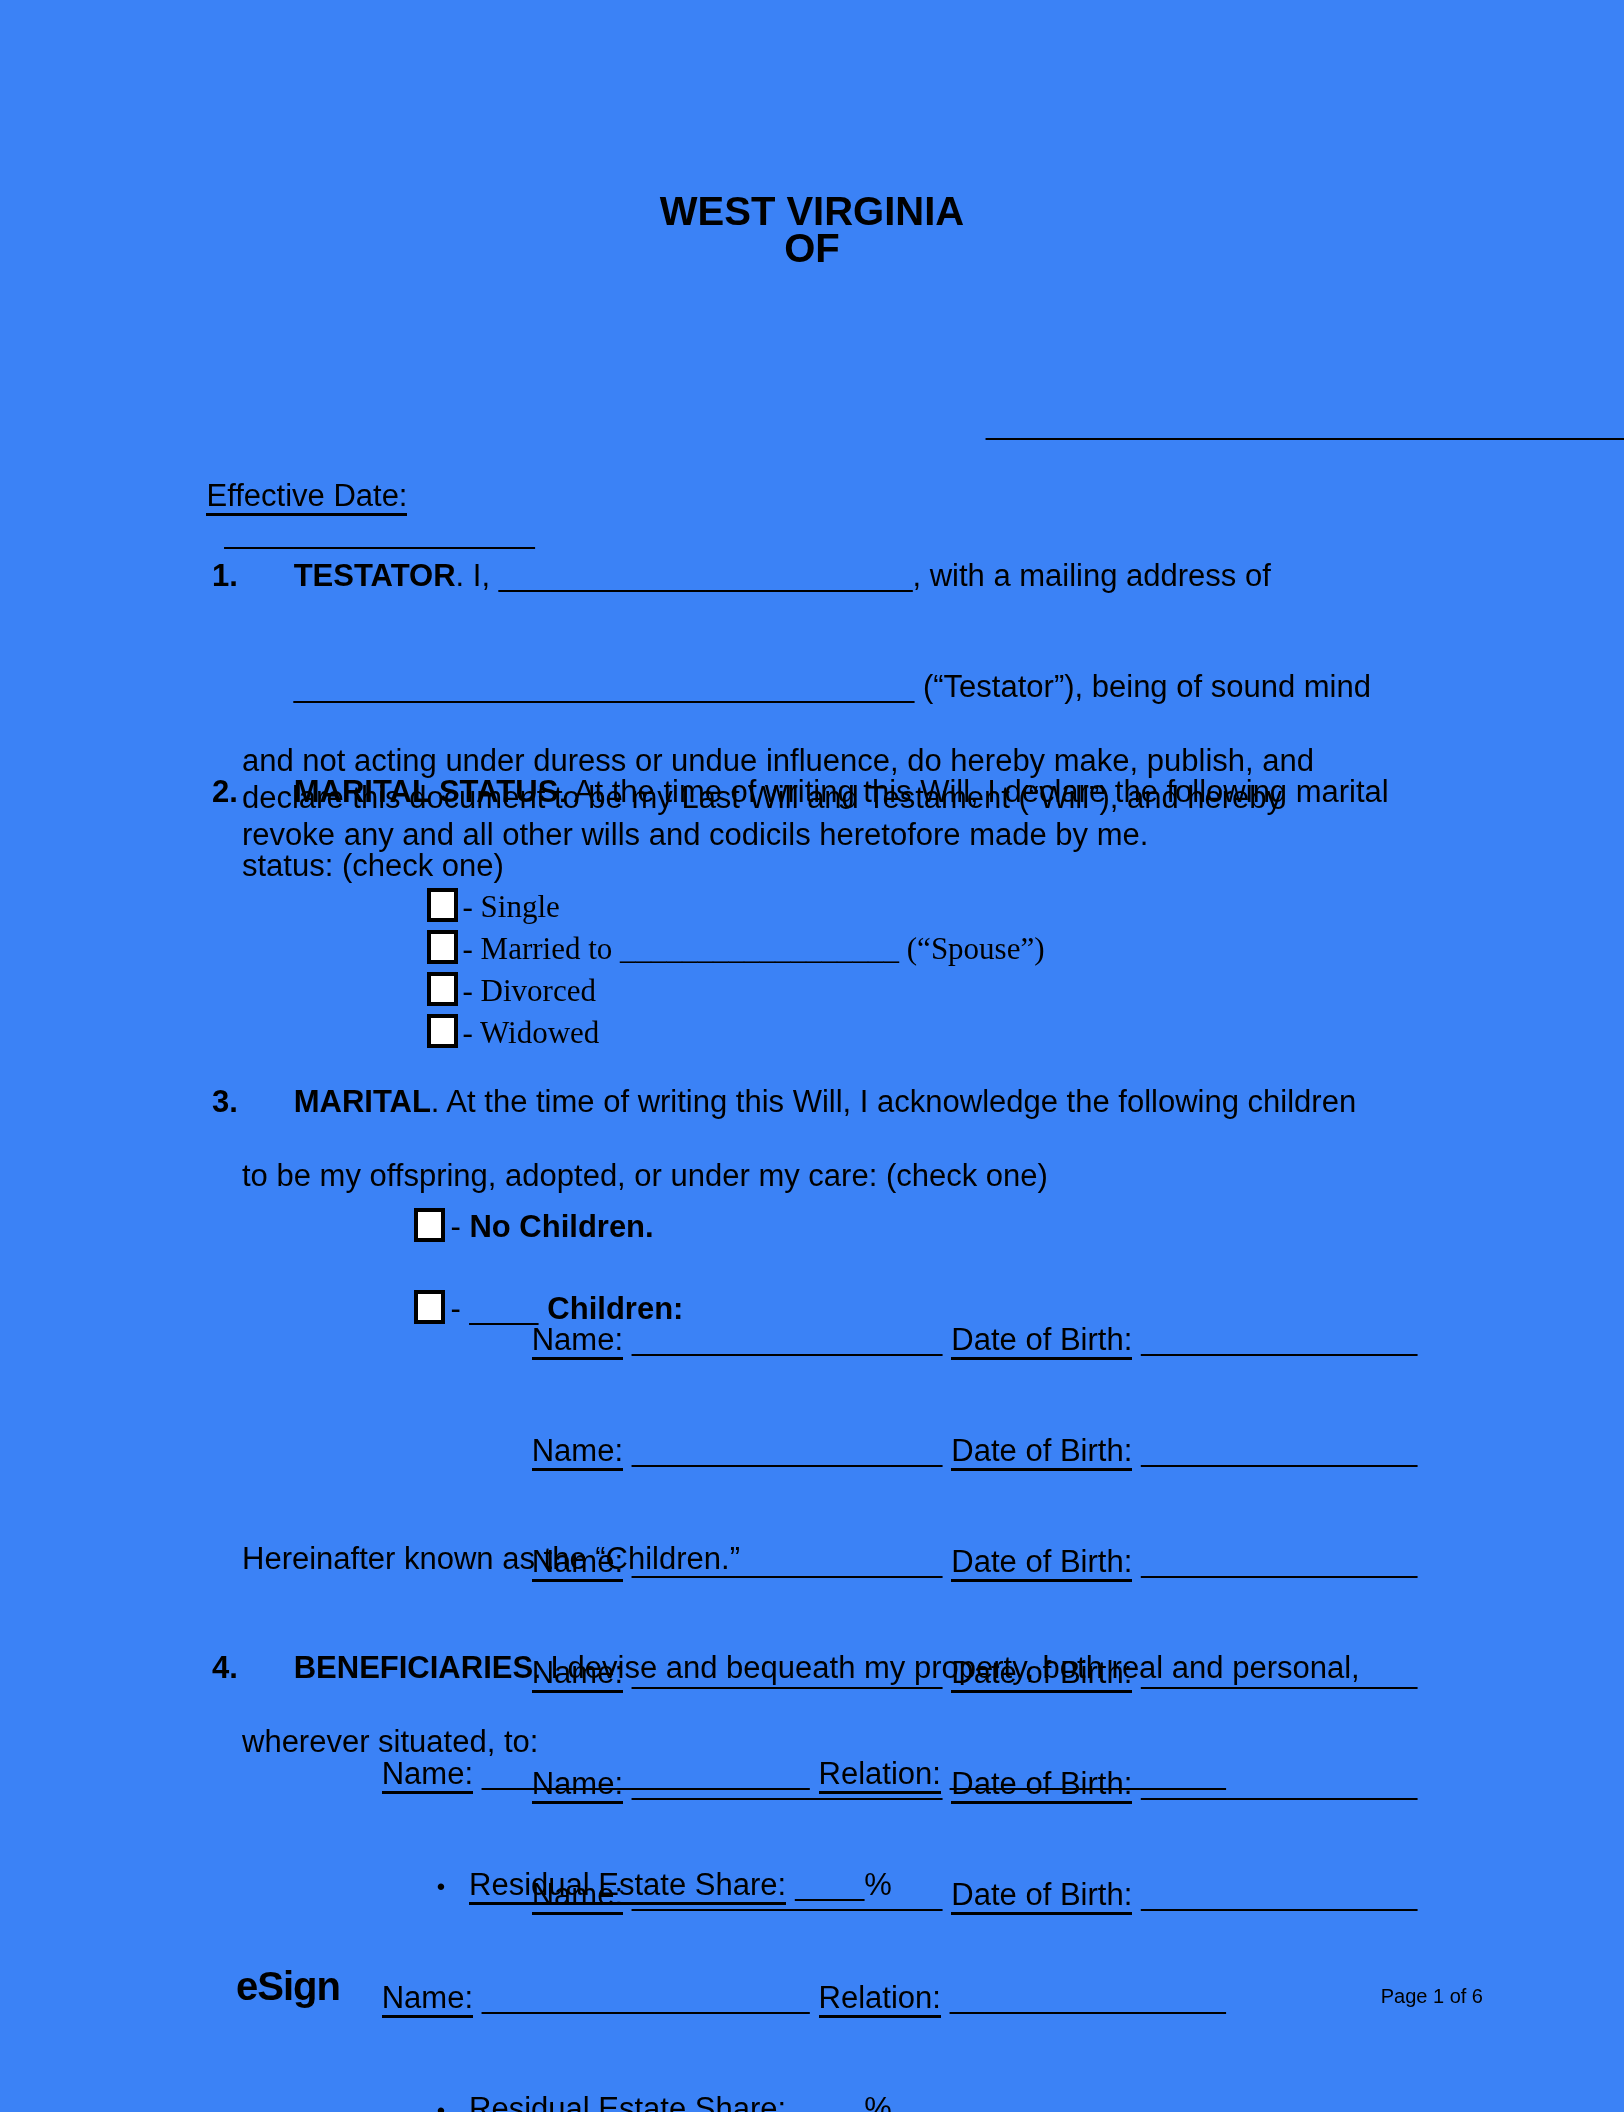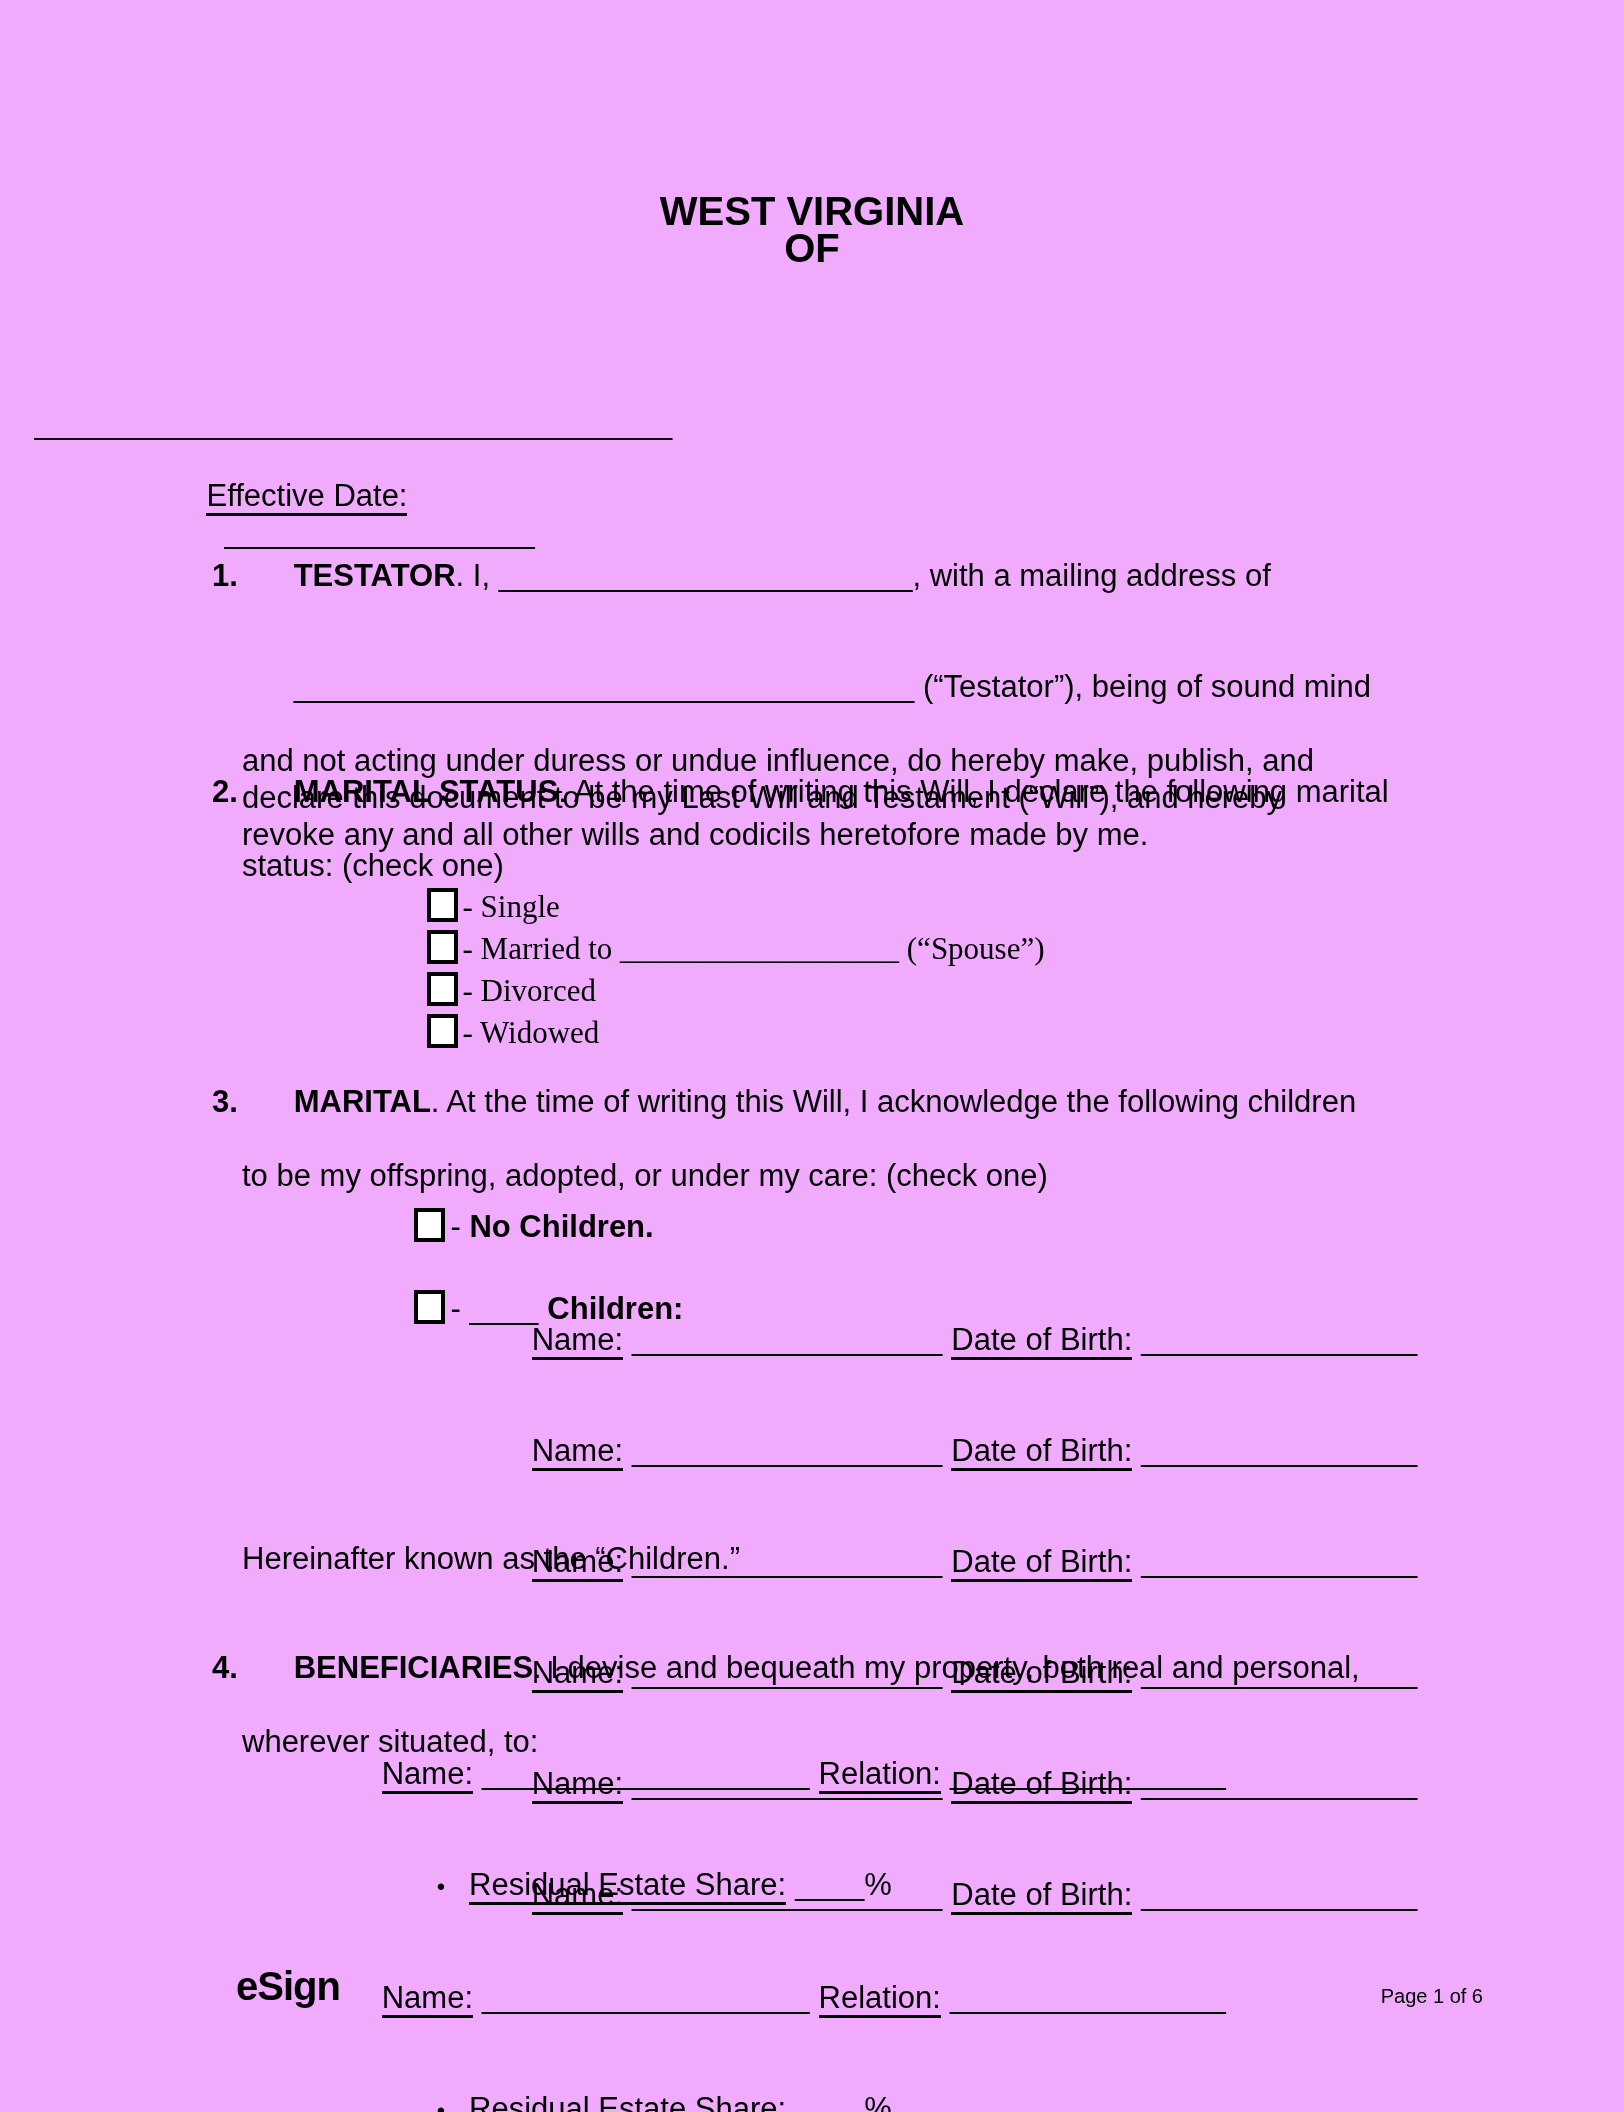--- a/index.html
+++ b/index.html
@@ -1,29 +1,29 @@
 <!DOCTYPE html>
 <html><head>
 <meta charset="utf-8">
 <style>
   html, body { margin:0; padding:0; background:#ffffff; }
   .page {
-    position:relative; width:1624px; height:2112px; background:#f0abfc;
+    position:relative; width:1624px; height:2112px; background:#3b82f6;
     font-family:"Liberation Sans", sans-serif; font-size:31px; color:#000;
     overflow:hidden;
   }
   .abs { position:absolute; }
   .line { line-height:37px; white-space:pre; }
   .b { font-weight:bold; }
   .u { border-bottom:3px solid #000; }
   .title {
     top:193px; left:0; width:100%; text-align:center;
     font-weight:bold; font-size:40px; line-height:45px;
   }
-  .center-blank { top:368px; left:0; width:100%; text-align:left; }
+  .center-blank { top:368px; left:0; width:100%; text-align:right; }
   .effective { top:440px; left:172px; }
   .item { left:242px; }
   .num { position:absolute; left:-30px; font-weight:bold; }
   .item-testator { top:520px; }
   .item-marital { top:736px; }
   .chk-group { top:844px; left:380px;font-family:Liberation Serif, serif; }
   .chk-row { height:42px; line-height:42px; white-space:pre; }
   .cb {
     display:inline-block; width:23px; height:26px; border:4px solid #000;
     vertical-align:-5px; margin-right:5px; background:#fff;

